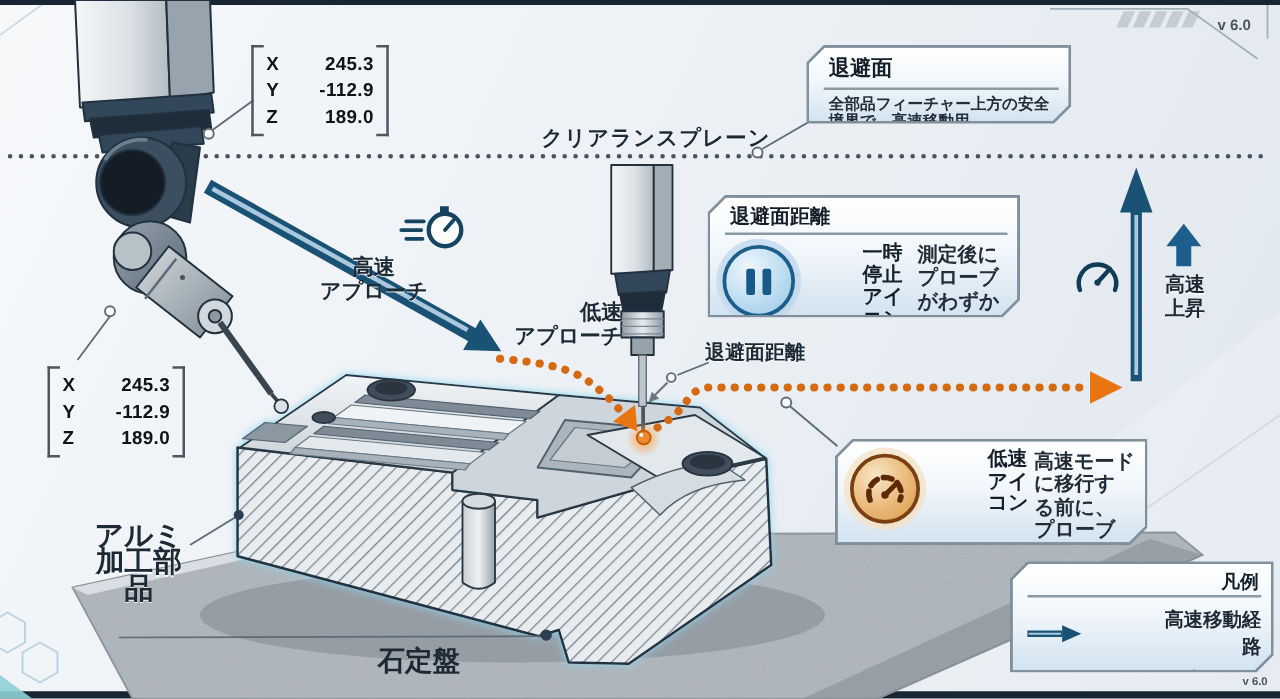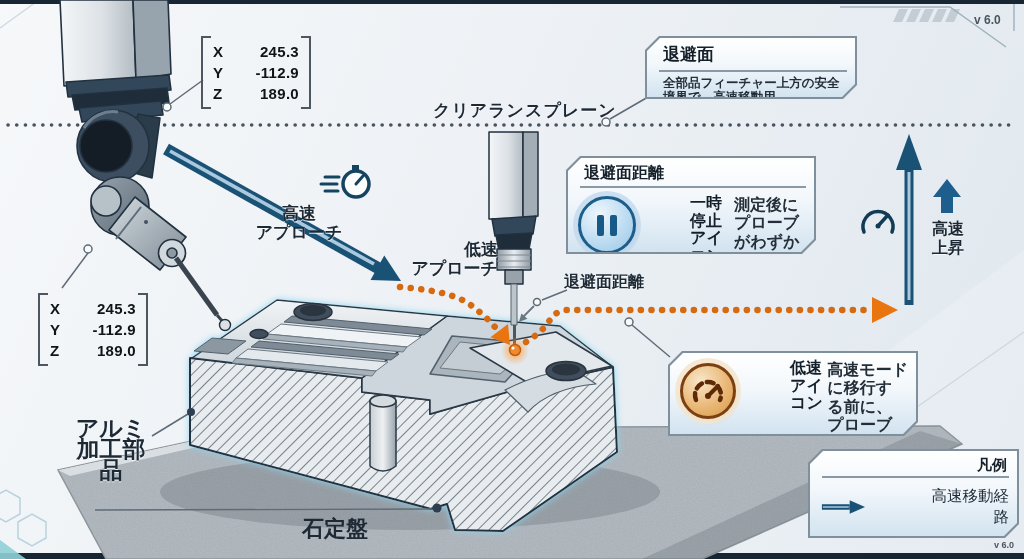--- a/index.html
+++ b/index.html
@@ -35,21 +35,21 @@
      border:3px solid #1b5e8c;box-shadow:0 0 0 5px rgba(195,219,238,.85),1px 2px 4px rgba(0,0,0,.25);
      display:flex;align-items:center;justify-content:center;gap:6px;}
   .pause-ic span{display:block;width:7px;height:21px;background:#175a88;border-radius:2px;}
   
   .gauge-ic{width:50px;height:50px;border-radius:50%;flex:0 0 auto;margin-top:4px;
      background:radial-gradient(circle at 35% 30%,#f8e7c9,#e9b877 55%,#d99a4a);
      border:3px solid #7c3f10;box-shadow:0 0 0 5px rgba(245,229,205,.9),1px 2px 4px rgba(0,0,0,.28);
      display:flex;align-items:center;justify-content:center;}
   .legend-rows{display:flex;flex-direction:column;gap:6px;padding:4px 8px 0 10px;}
   .legend-row{display:flex;align-items:center;gap:8px;}
-  .legend-row .t{font-size:15.5px;font-weight:400;color:#1d2a36;margin-left:44px;}
+  .legend-row .t{font-size:15.5px;font-weight:700;color:#1d2a36;margin-left:44px;}
   .ver{position:absolute;color:#4b5660;font-weight:600;}
 </style>
 </head>
 <body>
 
 <div id="stage">
 
 <svg id="scene" width="1024" height="559" viewBox="0 0 1024 559">
   <defs>
     <pattern id="hatch" width="8" height="8" patternUnits="userSpaceOnUse" patternTransform="rotate(45)">

